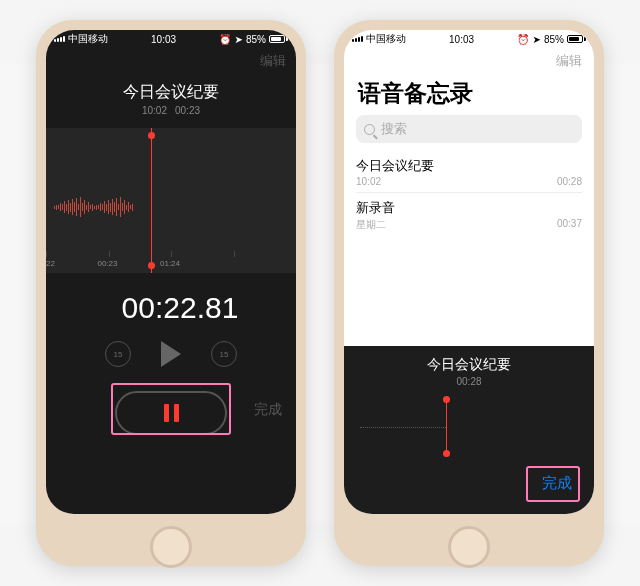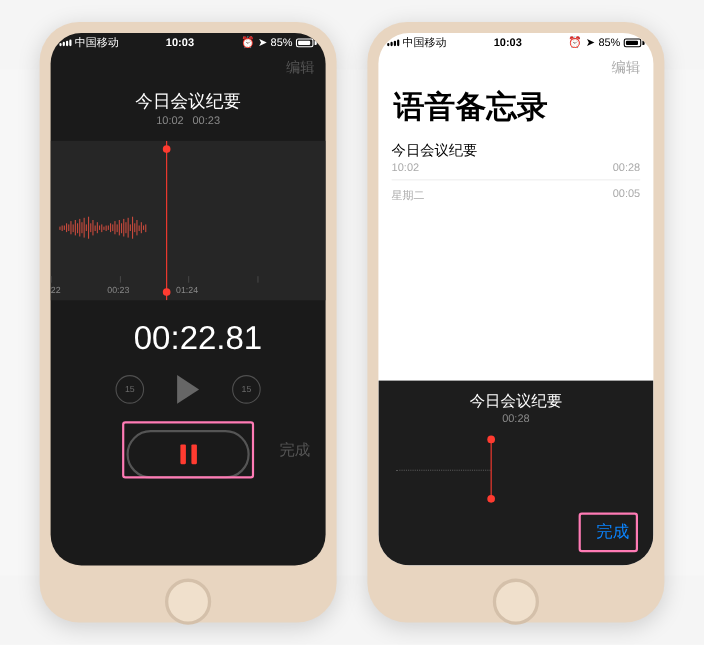--- a/index.html
+++ b/index.html
@@ -56,21 +56,21 @@
   
   .status-bar {
     display: flex;
     justify-content: space-between;
     align-items: center;
     height: 18px;
     padding: 2px 8px;
     font-size: 10px;
   }
   .status-left, .status-right { display: flex; align-items: center; gap: 3px; }
-  .status-center { font-weight: 700; }
+  .status-center { font-weight: 400; }
   .sb-dark { color: #fff; }
   .sb-light { color: #000; }
   .signal-bars { display: inline-flex; gap: 1px; align-items: flex-end; }
   .signal-bars i { width: 2px; background: currentColor; border-radius: 1px; }
   .signal-bars i:nth-child(1){height:3px}
   .signal-bars i:nth-child(2){height:4px}
   .signal-bars i:nth-child(3){height:5px}
   .signal-bars i:nth-child(4){height:6px}
   .battery { display:inline-flex; align-items:center; gap:1px;}
   .battery .body { width:16px; height:8px; border:1px solid currentColor; border-radius:2px; position:relative;}
@@ -122,21 +122,21 @@
   .pause-glyph { display:flex; gap:5px; }
   .pause-glyph i { width:5px; height:18px; background:#ff3b30; border-radius:1px;}
   .highlight-box {
     position:absolute; border:2px solid #ff7bb5; border-radius:3px;
   }
   .hl-a { left:65px; top:0px; width:120px; height:52px; }
   .done-a { position:absolute; right:14px; top:18px; color:#555; font-size:14px;}
 
   
   .list-top { text-align:right; padding:4px 12px; color:#aaa; font-size:13px;}
-  .list-title { font-size:28px; font-weight:700; padding:4px 14px 6px; }
+  .list-title { font-size:23px; font-weight:700; padding:4px 14px 6px; }
   .search-box {
     margin:0 12px 8px; background:#eee; border-radius:8px; padding:5px 8px; color:#aaa; font-size:13px;
     display:flex; align-items:center; gap:6px;
   }
   .search-icon { width:11px; height:11px; border:1.5px solid #aaa; border-radius:50%; position:relative;}
   .search-icon::after{content:"";position:absolute;right:-4px;bottom:-4px;width:5px;height:1.5px;background:#aaa;transform:rotate(45deg);}
   .rec-list { padding:0 12px; }
   .rec-item { border-top:1px solid #eee; padding:6px 0 5px;}
   .rec-item:first-child{border-top:none;}
   .rec-item .row1 { font-size:13px; }
@@ -307,33 +307,38 @@
           <span class="battery">
               <span class="body"></span>
               <span class="tip"></span>
             </span>
         </div>
       </div>
 
       <div class="list-top">编辑</div>
       <div class="list-title">语音备忘录</div>
 
+      <div class="search-box">
+        <span class="search-icon"></span>
+        <span>搜索</span>
+      </div>
 
       <div class="rec-list">
         <div class="rec-item">
           <div class="row1">今日会议纪要</div>
           <div class="row2">
               <span>10:02</span>
               <span>00:28</span>
             </div>
         </div>
         <div class="rec-item">
+          <div class="row1">新录音</div>
           <div class="row2">
               <span>星期二</span>
-              <span>00:05</span>
+              <span>00:37</span>
             </div>
         </div>
       </div>
 
       <div class="panel-dark">
         <div class="panel-title">今日会议纪要</div>
         <div class="panel-sub">00:28</div>
         <div class="panel-wave">
           <div class="dots"></div>
           <div class="ph"></div>

